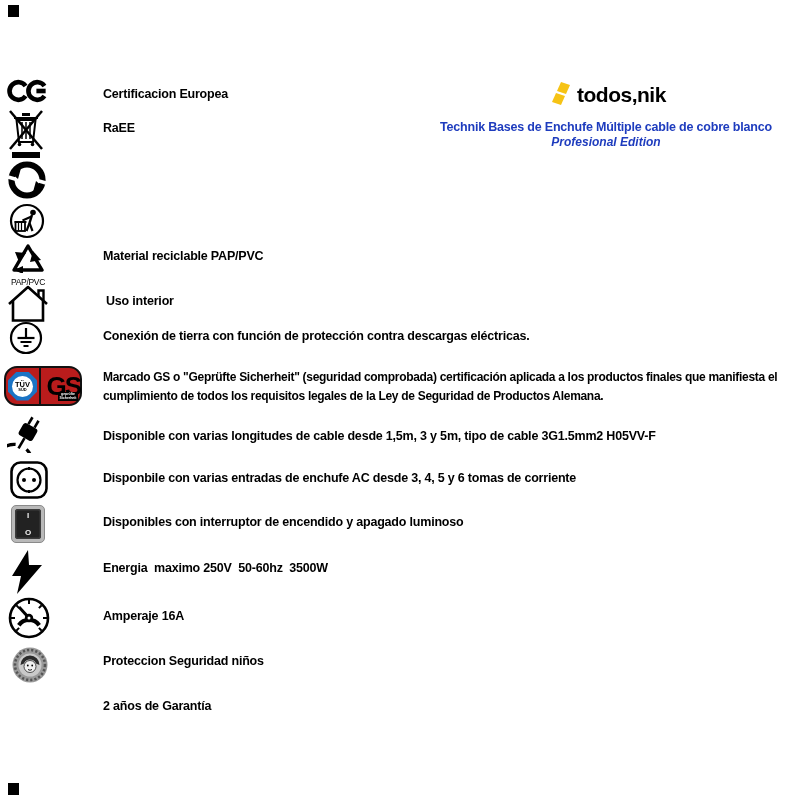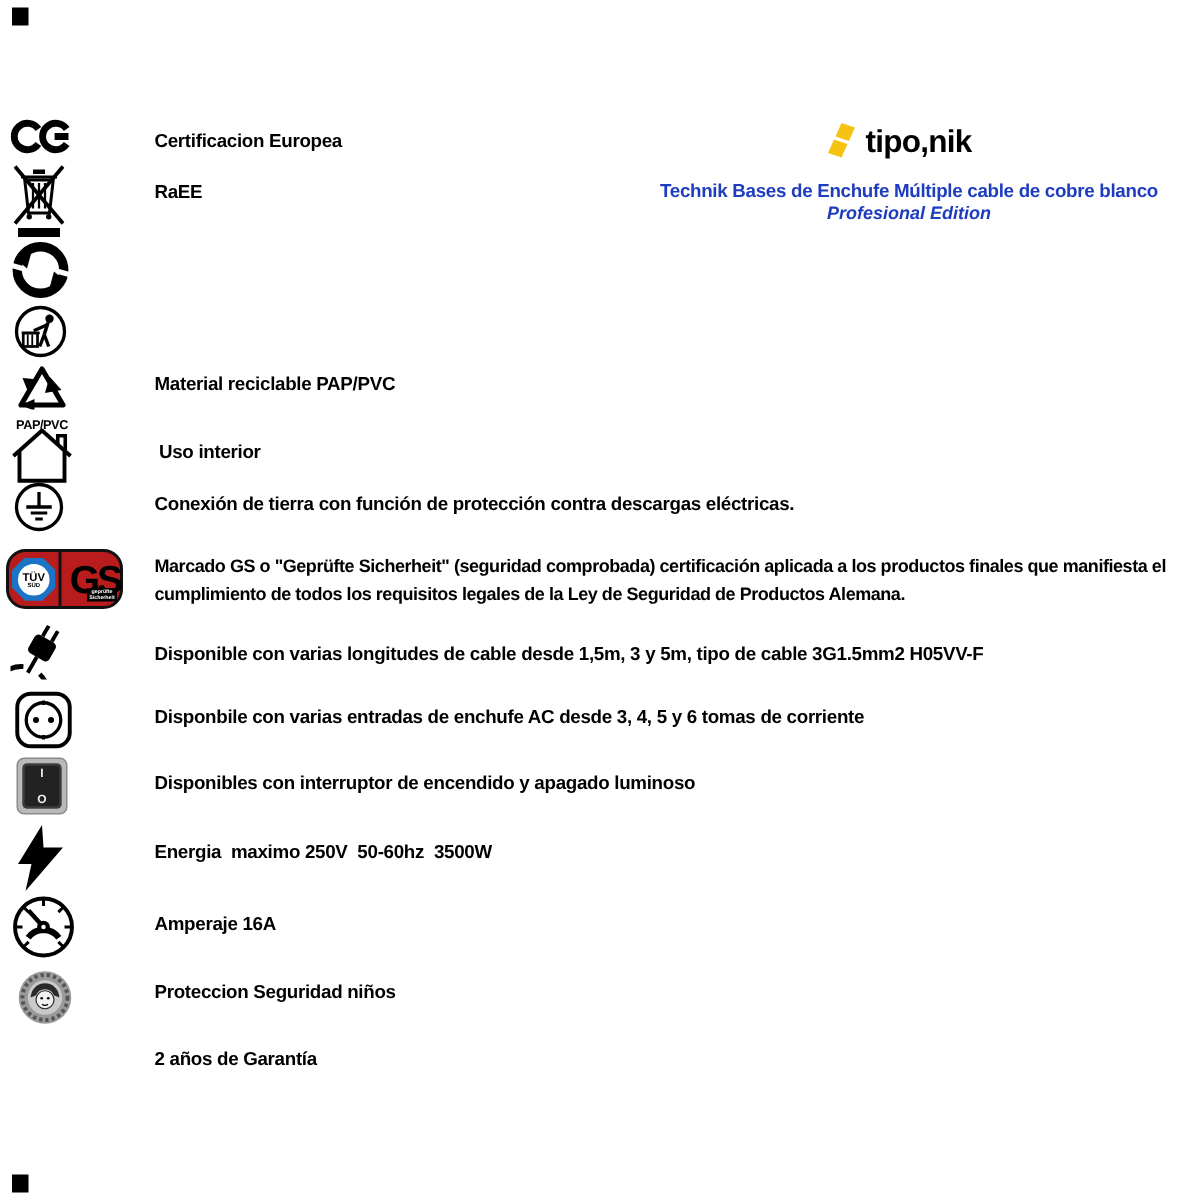--- a/index.html
+++ b/index.html
@@ -58,36 +58,36 @@
     position:absolute;left:11px;top:505px;width:34px;height:38px;background:#b9b9b9;
     border:1px solid #8a8a8a;border-radius:5px;box-sizing:border-box;padding:3px;
   }
   .switch-inner{
     width:100%;height:100%;background:#222;border-radius:3px;position:relative;
     box-shadow:inset 0 0 0 1.5px #3c3c3c;
   }
   .sw-on{position:absolute;top:2px;left:0;width:100%;text-align:center;color:#eee;font-size:8px;font-weight:bold;}
   .sw-off{position:absolute;bottom:2px;left:0;width:100%;text-align:center;color:#eee;font-size:8px;font-weight:bold;}
 
-  .pap-label{display:block;text-align:center;font-weight:bold;font-size:8.5px;letter-spacing:-0.3px;color:#000;margin-top:0px;}
+  .pap-label{display:block;text-align:center;font-weight:normal;font-size:8.5px;letter-spacing:-0.3px;color:#000;margin-top:0px;}
 </style>
 </head>
 <body>
 
 <div class="stage">
 
   <div class="corner tl"></div>
   <div class="corner bl"></div>
 
   <div class="logo">
     <svg width="20" height="26" viewBox="0 0 20 26">
       <polygon points="9,0 18,3 14,12 5,9" fill="#F6C315"></polygon>
       <polygon points="4,11 13,14 9,23 0,20" fill="#F6C315"></polygon>
     </svg>
-    <span class="brand-text">tipo,nik</span>
+    <span class="brand-text">todos,nik</span>
   </div>
   <div class="title-block">
     <div class="title" style="color:#1E3CBE">Technik Bases de Enchufe Múltiple cable de cobre blanco</div>
     <div class="subtitle" style="color:#1E3CBE">Profesional Edition</div>
   </div>
 
   <div class="row" style="top:78px">
     <svg class="icon" style="left:7px" width="42" height="26" viewBox="0 0 50 28">
       <path d="M22.1 8 A10.5 10.5 0 1 0 22.1 20" fill="none" stroke="#000" stroke-width="5.5"></path>
       <path d="M44.6 8 A10.5 10.5 0 1 0 44.6 20" fill="none" stroke="#000" stroke-width="5.5"></path>

